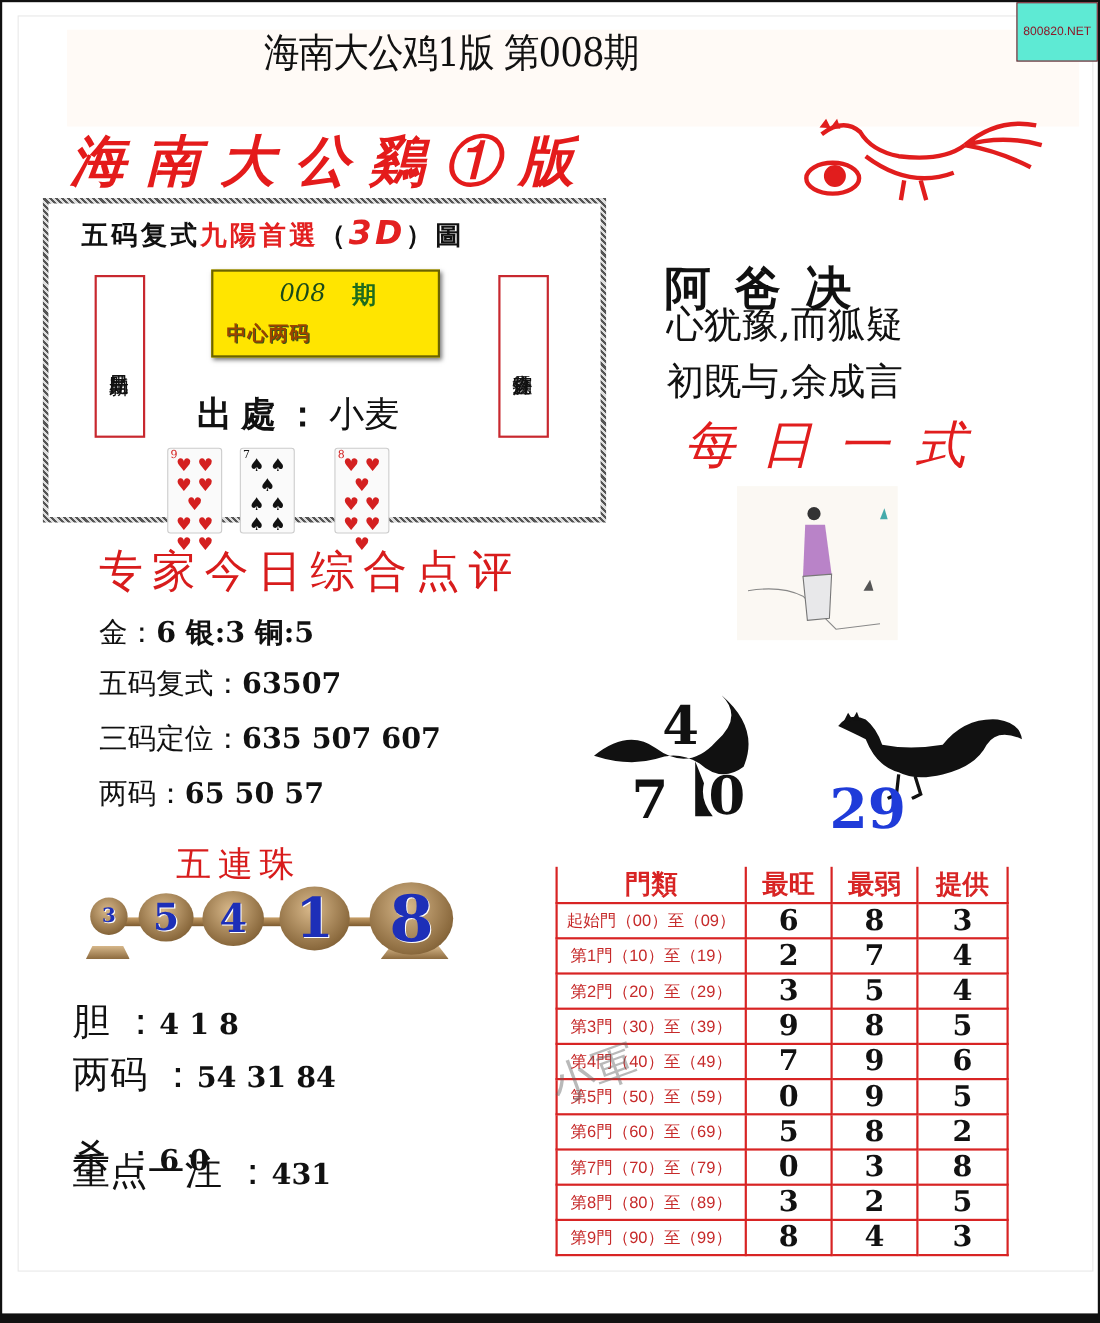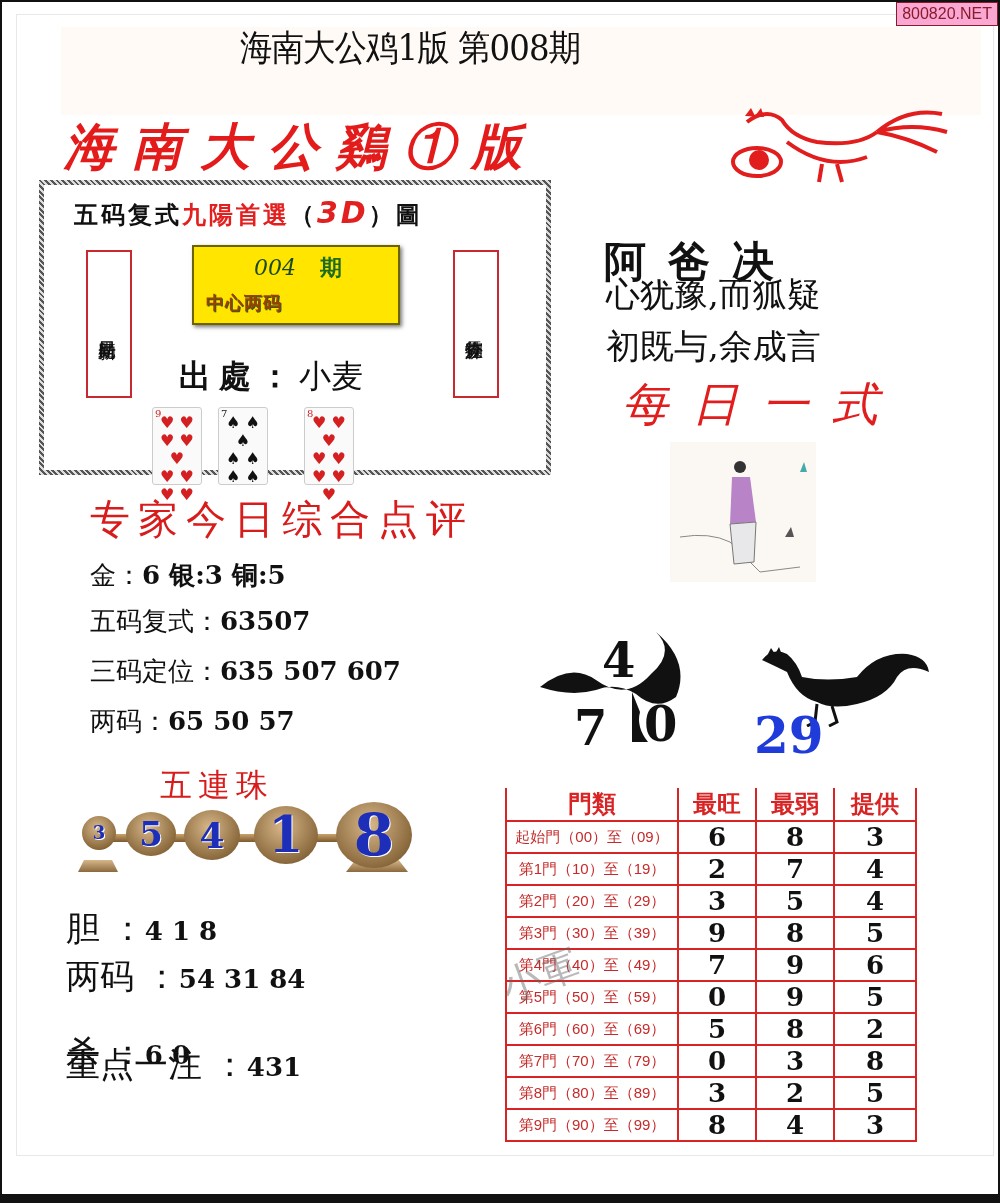--- a/index.html
+++ b/index.html
@@ -1,19 +1,19 @@
 <!DOCTYPE html>
 <html><head>
 <meta charset="utf-8">
 <style>
   html,body{margin:0;padding:0;}
   body{width:1000px;height:1203px;background:#111;position:relative;overflow:hidden;font-family:"DejaVu Serif","Liberation Serif",serif;}
   .frame{position:absolute;left:2px;top:2px;width:996px;height:1192px;background:#fff;}
   .sheet{position:absolute;left:14px;top:12px;width:976px;height:1140px;background:#fff;border:1px solid #e8e8e8;}
-  .badge{position:absolute;right:0;top:0;border:1px solid #8b1a2a;background:#f9a8d4;color:#8b1a2a;font-family:"Liberation Sans","DejaVu Sans",sans-serif;font-size:16px;padding:2px 5px;z-index:5;}
+  .badge{position:absolute;right:0;top:0;border:1px solid #8b1a2a;background:#5eead4;color:#8b1a2a;font-family:"Liberation Sans","DejaVu Sans",sans-serif;font-size:11px;padding:20px 5px;z-index:5;}
   .topband{position:absolute;left:44px;top:12px;width:920px;height:88px;background:#fffaf6;}
   .toptitle{position:absolute;left:238px;top:22px;font-size:36px;color:#111;letter-spacing:-1px;font-family:"DejaVu Serif",serif;transform:scaleX(0.9);transform-origin:left;}
   .brand{position:absolute;left:62px;top:112px;font-size:50px;color:#e41b1b;font-weight:bold;letter-spacing:18px;font-family:"DejaVu Serif",serif;font-style:italic;text-align:center;}
   .rooster-red{position:absolute;left:725px;top:100px;width:225px;height:85px;}
   .box3d{position:absolute;left:37px;top:178px;width:502px;height:285px;border:5px solid transparent;
     background:repeating-linear-gradient(45deg,#555 0 2px,#ddd 2px 4px) border-box;}
   .box3d-inner{position:absolute;inset:0;background:#fff;}
   .box3d-title{position:absolute;left:30px;top:10px;font-size:24px;font-weight:bold;letter-spacing:3px;font-family:"DejaVu Serif",serif;}
   .box3d-title .k{color:#111;} .box3d-title .r{color:#e32020;} .box3d-title .d{color:#e32020;font-family:"DejaVu Sans",sans-serif;font-size:30px;font-style:italic;}
   .vbox{position:absolute;width:46px;height:148px;border:2px solid #c8282f;writing-mode:vertical-rl;text-orientation:upright;font-size:18px;line-height:46px;text-align:center;padding-top:6px;box-sizing:border-box;color:#111;}
@@ -79,21 +79,21 @@
   </svg>
 
   <div class="box3d">
     <div class="box3d-inner">
       <div class="box3d-title">
         <span class="k">五码复式</span><span class="r">九陽首選</span><span class="k">（</span><span class="d">3D</span><span class="k">）圖</span>
       </div>
       <div class="vbox" style="left:42px;top:65px;">光助日星新</div>
       <div class="vbox" style="left:409px;top:65px;">霓旌森物外</div>
       <div class="yellow">
-        <span class="issue">004</span>
+        <span class="issue">008</span>
         <span class="qi">期</span>
         <span class="cn">中心两码</span>
       </div>
       <div class="source">
         <b>出處：</b><span>小麦</span>
       </div>
       <div class="cards">
         <div class="card red"><span class="rank">9</span>♥ ♥<br>♥ ♥ ♥<br>♥ ♥<br>♥ ♥</div>
         <div class="card black"><span class="rank">7</span>♠ ♠<br>♠<br>♠ ♠<br>♠ ♠</div>
         <div class="card red"><span class="rank">8</span>♥ ♥<br>♥<br>♥ ♥<br>♥ ♥ ♥</div>

